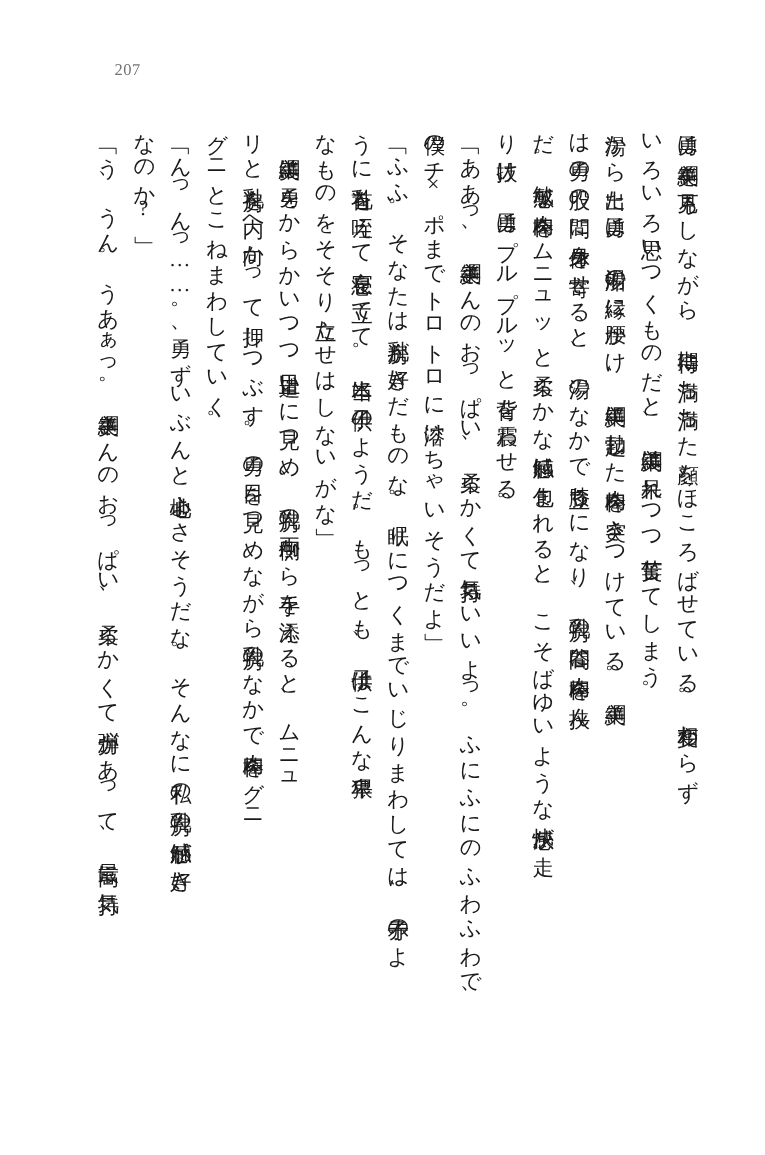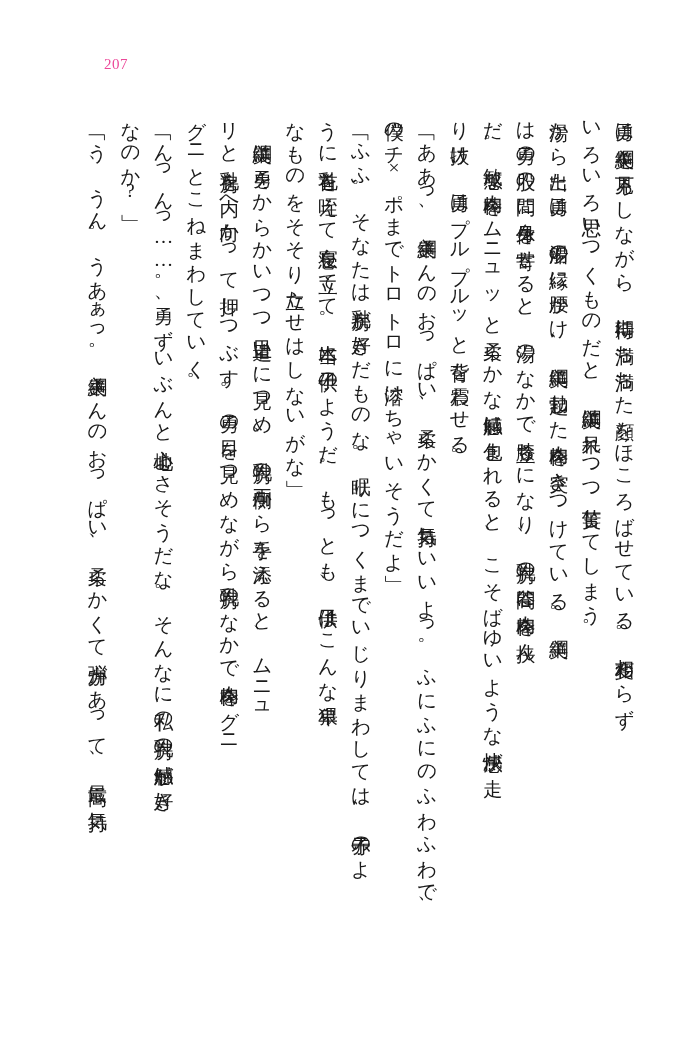--- a/index.html
+++ b/index.html
@@ -22,21 +22,21 @@
     width: 695px;
     height: 1050px;
     background: #fff;
   }
   .page-number {
     position: absolute;
     top: 56px;
     left: 104px;
     font-size: 15px;
     letter-spacing: 0.5px;
-    color: #ec4899;
+    color: #737373;
     font-family: "Liberation Serif", "DejaVu Serif", serif;
   }
   .text-block {
     position: absolute;
     top: 108px;
     left: 78px;
     width: 560px;
     height: 880px;
     display: flex;
     flex-direction: row-reverse;

